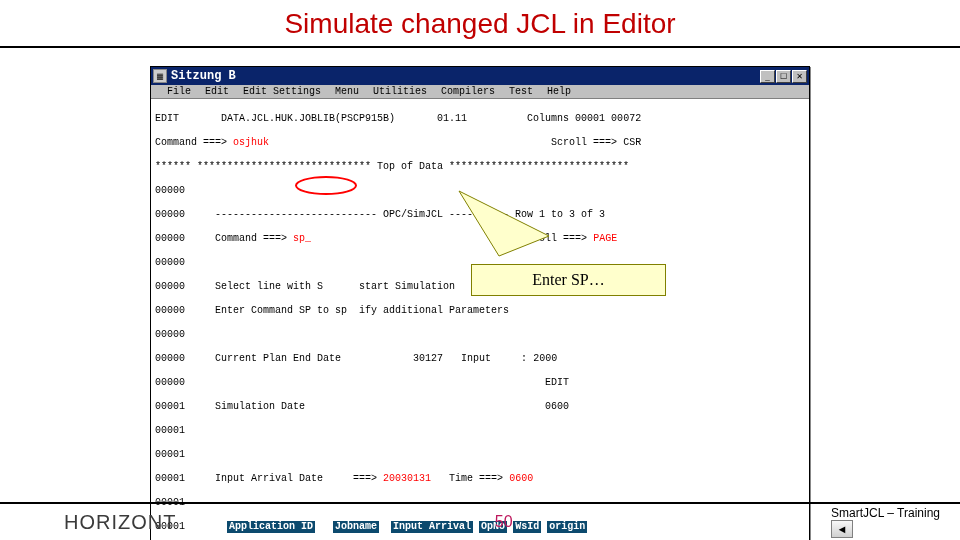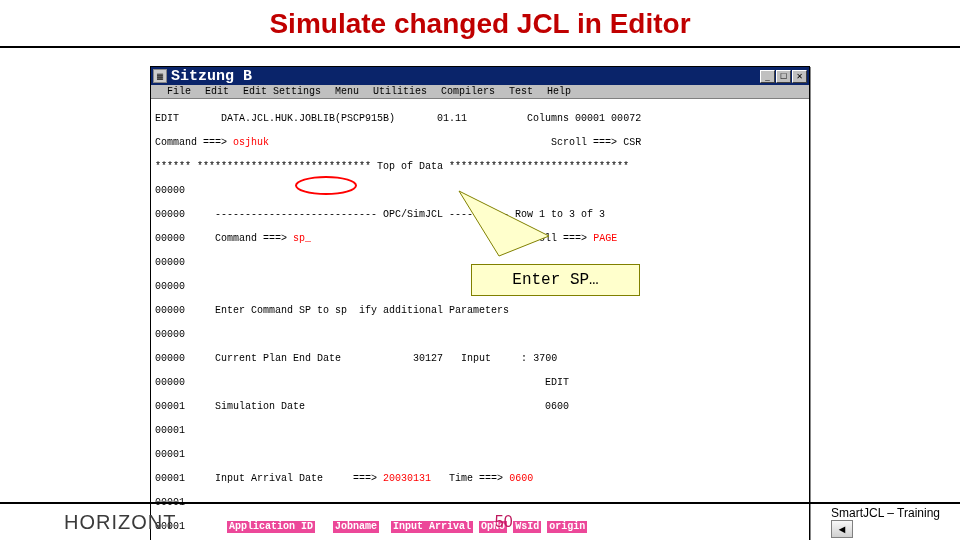--- a/index.html
+++ b/index.html
@@ -8,21 +8,21 @@
     height: 540px;
     background: #fff;
     font-family: Arial, sans-serif;
     position: relative;
     overflow: hidden;
   }
   .slide-title {
     text-align: center;
     font-size: 28px;
     color: #c00000;
-    font-weight: 700;
+    font-weight: 400;
     padding: 8px 0 6px 0;
   }
   .title-rule {
     border: none;
     border-top: 2px solid #000;
     margin: 0 0 18px 0;
   }
   .terminal-window {
     width: 660px;
     margin: 0 auto;
@@ -41,21 +41,21 @@
   .titlebar-icon {
     width: 14px; height: 14px;
     background: #ccc;
     border: 1px solid #888;
     margin-right: 4px;
     font-size: 8px;
     display: flex; align-items: center; justify-content: center;
   }
   .titlebar-text {
     color: #fff;
-    font-size: 15px;
+    font-size: 12px;
     font-weight: bold;
     flex: 1;
     font-family: "Courier New", monospace;
   }
   .titlebar-btns { display: flex; gap: 1px; }
   .titlebar-btn {
     width: 15px; height: 13px;
     background: #c0c0c0;
     border: 1px solid #fff;
     border-right-color: #404040;
@@ -85,28 +85,28 @@
     position: relative;
     white-space: pre;
   }
   .term-line { display: flex; }
   .lnum { width: 48px; flex-shrink: 0; }
   .red { color: #ff0000; font-weight: normal; }
   .callout {
     position: absolute;
     left: 320px;
     top: 165px;
-    width: 169px;
+    width: 195px;
     height: 32px;
     background: #ffffcc;
     border: 1px solid #808000;
     display: flex;
     align-items: center;
     justify-content: center;
-    font-family: Liberation Mono, monospace;
+    font-family: Liberation Serif, serif;
     font-size: 16px;
     color: #000;
   }
   .callout-pointer {
     position: absolute;
     left: 378px;
     top: 132px;
     width: 0; height: 0;
   }
   .callout-pointer svg { position: absolute; left: -90px; top: -50px; }
@@ -153,21 +153,21 @@
     gap: 0;
     flex-direction: column;
   }
   .nav-btn {
     width: 22px; height: 18px;
     border: 1px solid #808080;
     background: linear-gradient(#f8f8f8, #d0d0d0);
     display: flex; align-items: center; justify-content: center;
     font-size: 11px;
   }
-  .table-header-row .cell { background:#ec4899; color:#fff; font-weight:bold; padding:0 2px; display:inline-block; }
+  .table-header-row .cell { background:#0c4a6e; color:#fff; font-weight:bold; padding:0 2px; display:inline-block; }
 </style>
 </head>
 <body>
 
 <div class="slide-title">Simulate changed JCL in Editor</div>
 <hr class="title-rule">
 
 <div class="terminal-window">
 
   <div class="titlebar">
@@ -192,24 +192,24 @@
   </div>
 
   <div class="term-body">
 <div class="term-line"><span>EDIT</span><span>       </span><span>DATA.JCL.HUK.JOBLIB(PSCP915B)</span><span>       </span><span>01.11</span><span>          </span><span>Columns 00001 00072</span></div>
 <div class="term-line"><span>Command ===&gt;</span><span> </span><span class="red">osjhuk</span><span>                                               </span><span>Scroll ===&gt;</span><span> </span><span>CSR</span></div>
 <div class="term-line">****** ***************************** Top of Data ******************************</div>
 <div class="term-line"><span class="lnum">00000</span></div>
 <div class="term-line"><span class="lnum">00000</span><span>  </span><span>--------------------------- OPC/SimJCL ---------- Row 1 to 3 of 3</span></div>
 <div class="term-line"><span class="lnum">00000</span><span>  </span><span>Command ===&gt;</span><span> </span><span class="red">sp_</span><span>                                   </span><span>Scroll ===&gt;</span><span> </span><span class="red">PAGE</span></div>
 <div class="term-line"><span class="lnum">00000</span></div>
-<div class="term-line"><span class="lnum">00000</span><span>  </span></div>
+<div class="term-line"><span class="lnum">00000</span><span>  </span><span>Select line with S      start Simulation</span></div>
 <div class="term-line"><span class="lnum">00000</span><span>  </span><span>Enter Command SP to sp  ify additional Parameters</span></div>
 <div class="term-line"><span class="lnum">00000</span></div>
-<div class="term-line"><span class="lnum">00000</span><span>  </span><span>Current Plan End Date</span><span>          </span><span>  30127</span><span>   </span><span>Input     :</span><span> </span><span>3700</span></div>
+<div class="term-line"><span class="lnum">00000</span><span>  </span><span>Current Plan End Date</span><span>          </span><span>  30127</span><span>   </span><span>Input     :</span><span> </span><span>2000</span></div>
 <div class="term-line"><span class="lnum">00000</span><span>                                                         </span><span>EDIT</span></div>
 <div class="term-line"><span class="lnum">00001</span><span>  </span><span>Simulation Date</span><span>                                        </span><span>0600</span></div>
 <div class="term-line"><span class="lnum">00001</span></div>
 <div class="term-line"><span class="lnum">00001</span><span>  </span></div>
 <div class="term-line"><span class="lnum">00001</span><span>  </span><span>Input Arrival Date     ===&gt;</span><span> </span><span class="red">20030131</span><span>   </span><span>Time ===&gt;</span><span> </span><span class="red">0600</span></div>
 <div class="term-line"><span class="lnum">00001</span></div>
 <div class="term-line table-header-row"><span class="lnum">00001</span><span>    </span><span class="cell">Application ID</span><span>   </span><span class="cell">Jobname</span><span>  </span><span class="cell">Input Arrival</span><span> </span><span class="cell">OpNo</span><span> </span><span class="cell">WsId</span><span> </span><span class="cell">origin</span></div>
 
 
 

